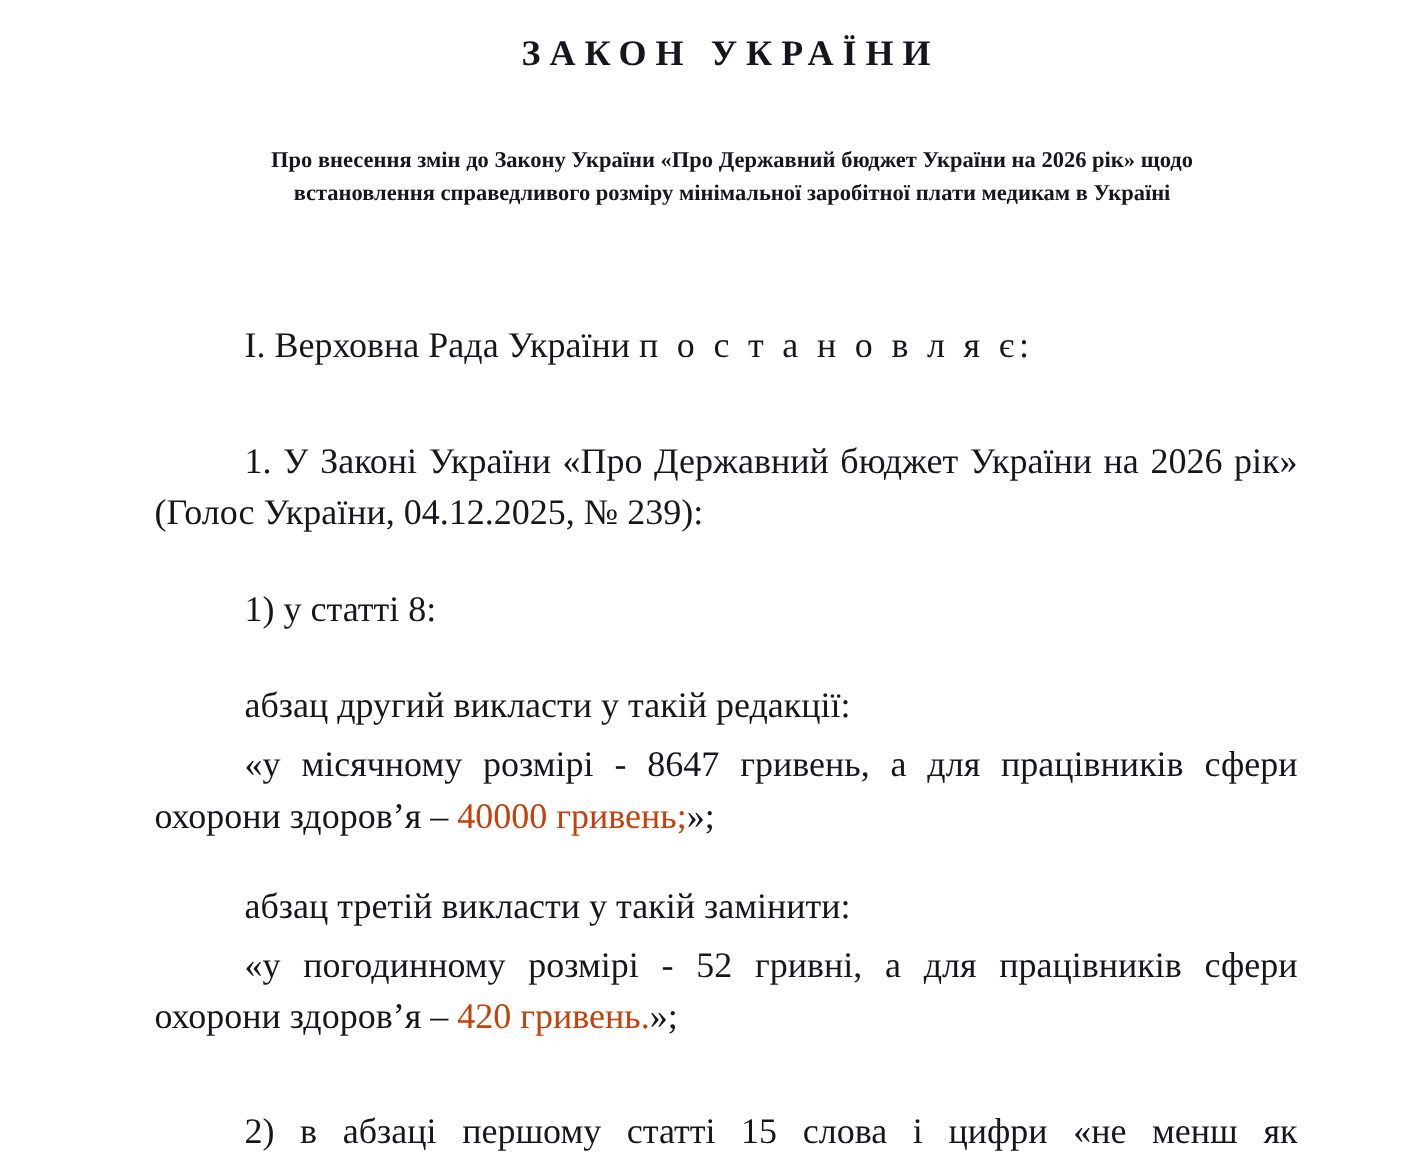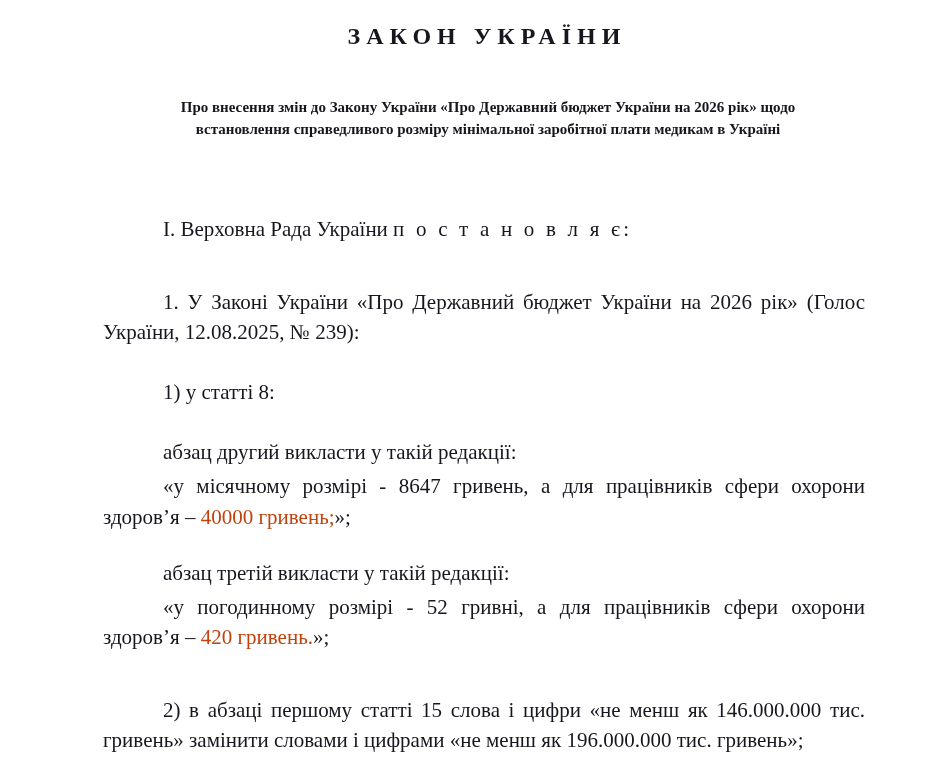--- a/index.html
+++ b/index.html
@@ -53,21 +53,21 @@
     padding-right: 30px;
   }
 
   
   .body-block {
     padding-top: 74px;
   }
 
   p.para {
     margin: 0;
-    font-size: 21px;
+    font-size: 24px;
     line-height: 1.44;
     text-align: justify;
     text-justify: inter-word;
     color: #16161e;
   }
 
   p.para.indent {
     text-indent: 60px;
   }
 
@@ -98,39 +98,39 @@
   <h2 class="doc-subtitle">Про внесення змін до Закону України «Про Державний бюджет України на 2026 рік» щодо встановлення справедливого розміру мінімальної заробітної плати медикам в Україні</h2>
 
   <div class="body-block">
 
     <p class="para indent">
       <span>І. Верховна Рада України</span><span>&nbsp;</span><span class="spaced">п о с т а н о в л я є:</span>
     </p>
 
     <div class="gap-xl"></div>
 
-    <p class="para indent">1. У Законі України «Про Державний бюджет України на 2026 рік» (Голос України, 12.08.2025, № 239):</p>
+    <p class="para indent">1. У Законі України «Про Державний бюджет України на 2026 рік» (Голос України, 04.12.2025, № 239):</p>
 
     <div class="gap-lg"></div>
 
     <p class="para indent nojust">1) у статті 8:</p>
 
     <div class="gap-lg"></div>
 
     <p class="para indent nojust">абзац другий викласти у такій редакції:</p>
 
     <div class="gap-sm"></div>
 
     <p class="para indent">
       <span>«у місячному розмірі - 8647 гривень, а для працівників сфери охорони здоров’я – </span><span class="hl">40000 гривень;</span><span>»;</span>
     </p>
 
     <div class="gap-md"></div>
 
-    <p class="para indent nojust">абзац третій викласти у такій редакції:</p>
+    <p class="para indent nojust">абзац третій викласти у такій замінити:</p>
 
     <div class="gap-sm"></div>
 
     <p class="para indent">
       <span>«у погодинному розмірі - 52 гривні, а для працівників сфери охорони здоров’я – </span><span class="hl">420 гривень.</span><span>»;</span>
     </p>
 
     <div class="gap-xl"></div>
 
     <p class="para indent">2) в абзаці першому статті 15 слова і цифри «не менш як 146.000.000 тис. гривень» замінити словами і цифрами «не менш як 196.000.000 тис. гривень»;</p>

